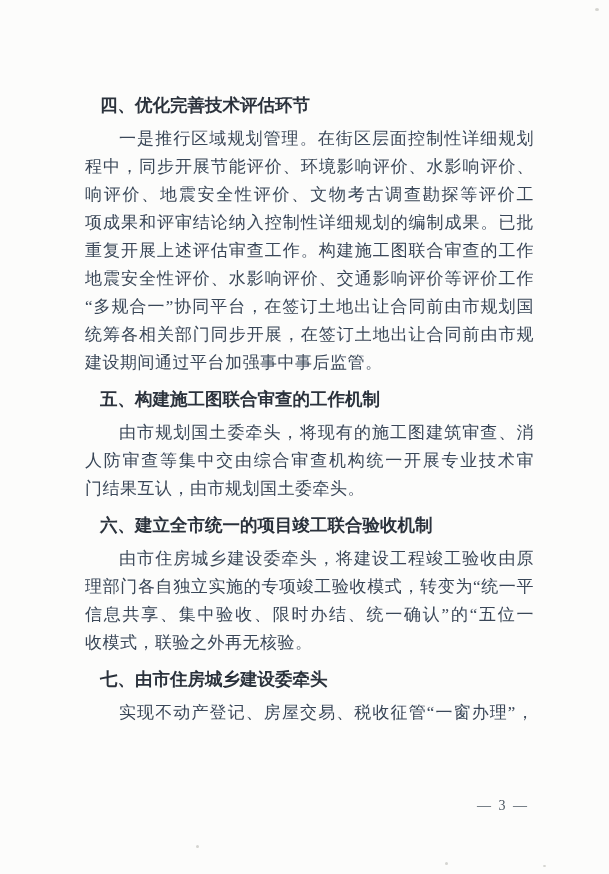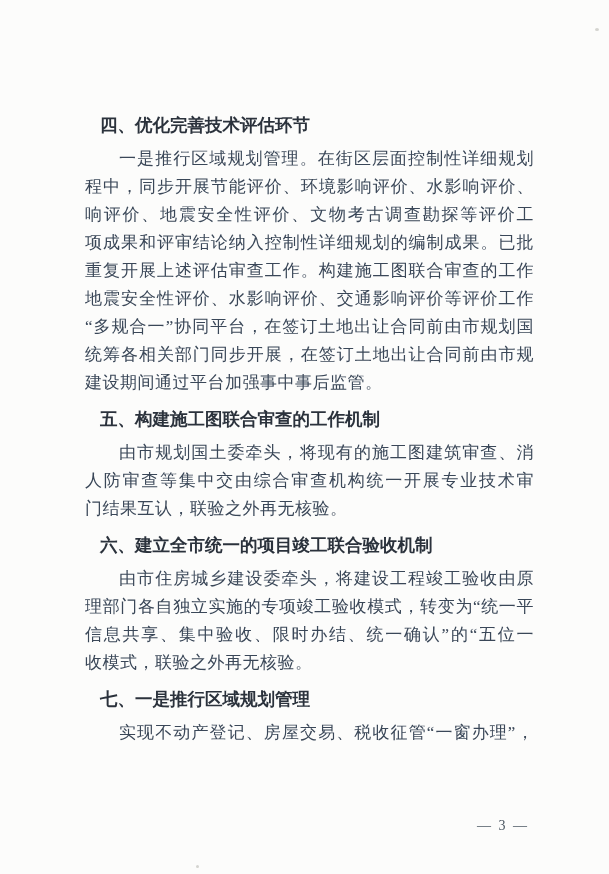--- a/index.html
+++ b/index.html
@@ -10,21 +10,20 @@
     width: 609px;
     height: 874px;
     background: #fcfcfb;
     position: relative;
     overflow: hidden;
     font-family: "Liberation Serif", serif;
   }
   .page {
     position: absolute;
     inset: 0;
-    margin-top: 20px;
   }
   .content {
     position: absolute;
     left: 85px;
     top: 83px;
     width: 449px;
   }
   .heading {
     font-family: "Liberation Sans", sans-serif;
     font-weight: bold;
@@ -83,27 +82,27 @@
       <div class="line fill">响评价、地震安全性评价、文物考古调查勘探等评价工作，各专</div>
       <div class="line fill">项成果和评审结论纳入控制性详细规划的编制成果。已批复街区</div>
       <div class="line fill">重复开展上述评估审查工作。构建施工图联合审查的工作机制、</div>
       <div class="line fill">地震安全性评价、水影响评价、交通影响评价等评价工作的，通过</div>
       <div class="line fill">“多规合一”协同平台，在签订土地出让合同前由市规划国土委</div>
       <div class="line fill">统筹各相关部门同步开展，在签订土地出让合同前由市规划国土委</div>
       <div class="line">建设期间通过平台加强事中事后监管。</div>
       <div class="heading">五、构建施工图联合审查的工作机制</div>
       <div class="line fill first">由市规划国土委牵头，将现有的施工图建筑审查、消防审查、</div>
       <div class="line fill">人防审查等集中交由综合审查机构统一开展专业技术审查，各部</div>
-      <div class="line">门结果互认，联验之外再无核验。</div>
+      <div class="line">门结果互认，由市规划国土委牵头。</div>
       <div class="heading">六、建立全市统一的项目竣工联合验收机制</div>
       <div class="line fill first">由市住房城乡建设委牵头，将建设工程竣工验收由原多个管</div>
       <div class="line fill">理部门各自独立实施的专项竣工验收模式，转变为“统一平台、</div>
       <div class="line fill">信息共享、集中验收、限时办结、统一确认”的“五位一体”验</div>
       <div class="line">收模式，联验之外再无核验。</div>
-      <div class="heading">七、一是推行区域规划管理</div>
+      <div class="heading">七、由市住房城乡建设委牵头</div>
       <div class="line fill first">实现不动产登记、房屋交易、税收征管“一窗办理”，减化</div>
     </div>
   <div class="page-number">— 3 —</div>
   <div class="speck s1"></div>
   <div class="speck s2"></div>
   <div class="speck s3"></div>
   <div class="speck s4"></div>
 </div>
 
 </body></html>

